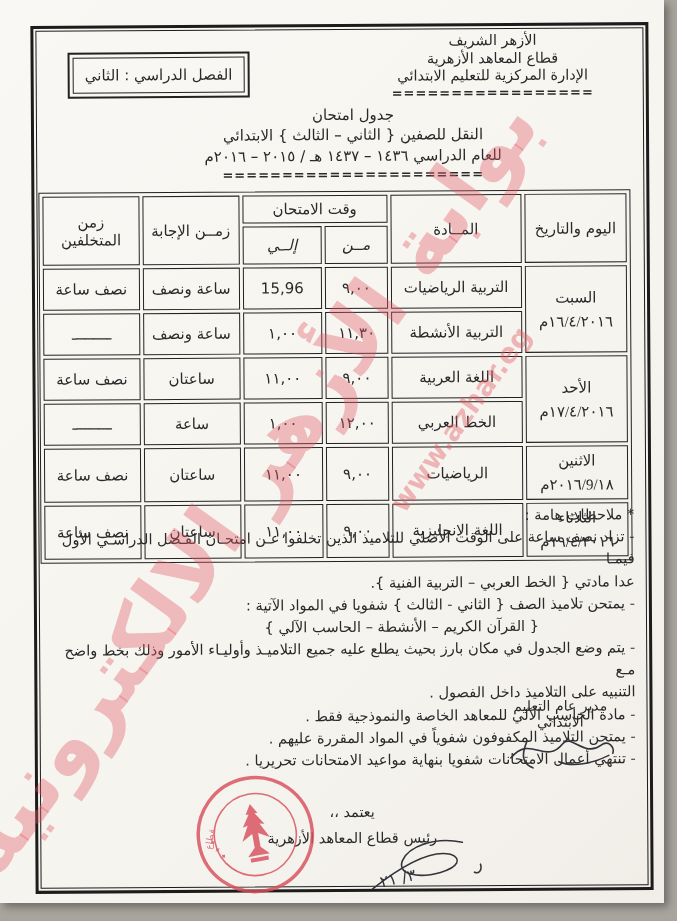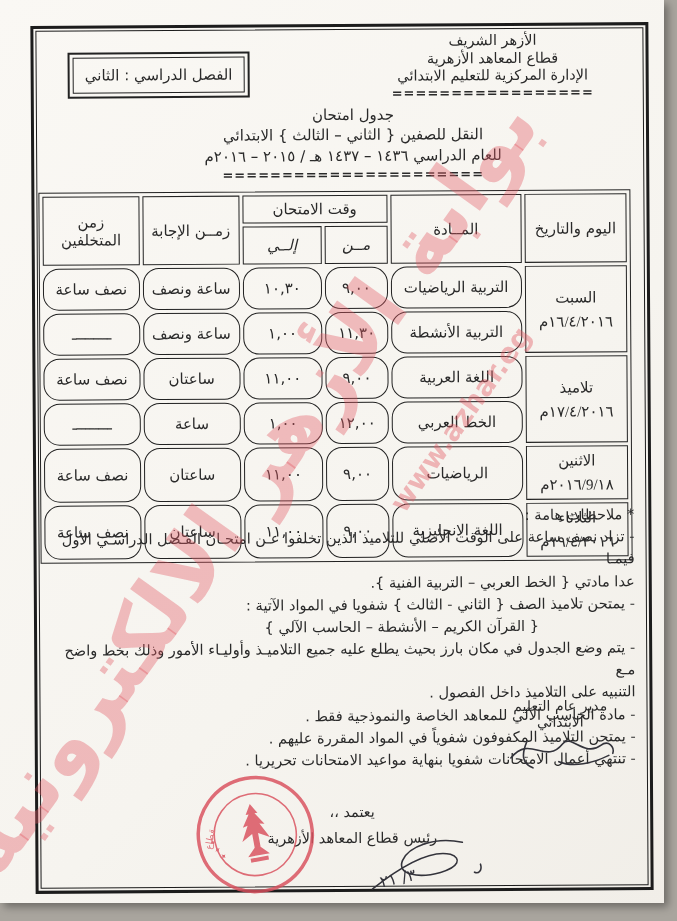--- a/index.html
+++ b/index.html
@@ -49,21 +49,21 @@
     background:transparent;border:1px solid #222;
     table-layout:fixed;font-size:15px;
   }
   table.schedule th,table.schedule td{
     border:1.5px solid #222;text-align:center;vertical-align:middle;
     padding:2px 3px;background:transparent;font-weight:normal;
   }
   th.time-span{height:22px;}
   .hdr-tall{height:58px;}
   .sub-hdr{height:32px;font-style:italic;}
-  td.body-cell{height:36px;border-radius:16px;}
+  td.body-cell{height:36px;}
   .day-cell{line-height:1.6;font-family:Liberation Serif, serif;}
   .dash{letter-spacing:-1px;margin-left:13px;}
 
   
   .notes{
     position:absolute;right:10px;left:12px;top:474px;
     font-size:14.6px;line-height:1.52;text-align:right;
   }
   .notes .indent{padding-right:96px;}
 
@@ -156,34 +156,34 @@
           </tr>
         </thead>
         <tbody>
           <tr>
             <td rowspan="2" class="day-cell">
               <div>السبت</div>
               <div>١٦/٤/٢٠١٦م</div>
             </td>
             <td class="body-cell">التربية الرياضيات</td>
             <td class="body-cell">٩,٠٠</td>
-            <td class="body-cell">١٠,٣٠</td>
+            <td class="body-cell">15,96</td>
             <td class="body-cell">ساعة ونصف</td>
             <td class="body-cell">نصف ساعة</td>
           </tr>
           <tr>
             <td class="body-cell">التربية الأنشطة</td>
             <td class="body-cell">١١,٣٠</td>
             <td class="body-cell">١,٠٠</td>
             <td class="body-cell">ساعة ونصف</td>
             <td class="body-cell dash">ـــــــــ</td>
           </tr>
           <tr>
             <td rowspan="2" class="day-cell">
-              <div>تلاميذ</div>
+              <div>الأحد</div>
               <div>١٧/٤/٢٠١٦م</div>
             </td>
             <td class="body-cell">اللغة العربية</td>
             <td class="body-cell">٩,٠٠</td>
             <td class="body-cell">١١,٠٠</td>
             <td class="body-cell">ساعتان</td>
             <td class="body-cell">نصف ساعة</td>
           </tr>
           <tr>
             <td class="body-cell">الخط العربي</td>

